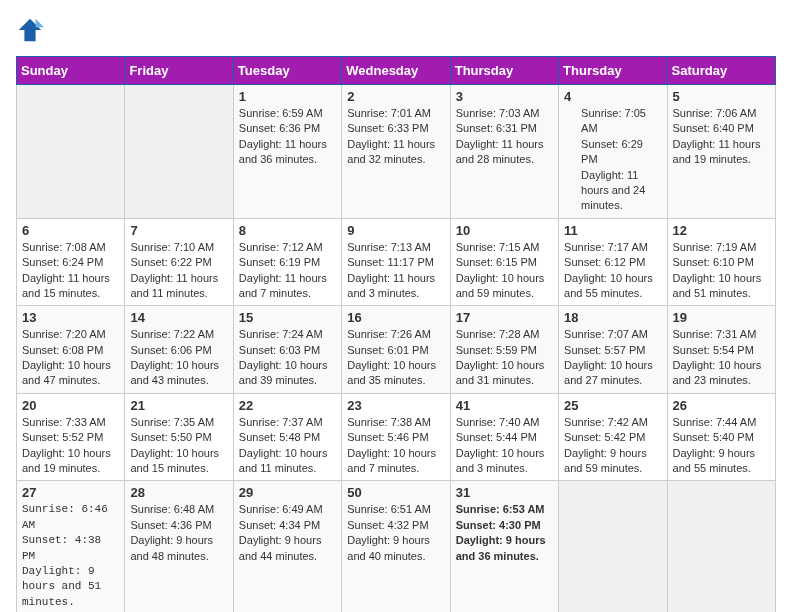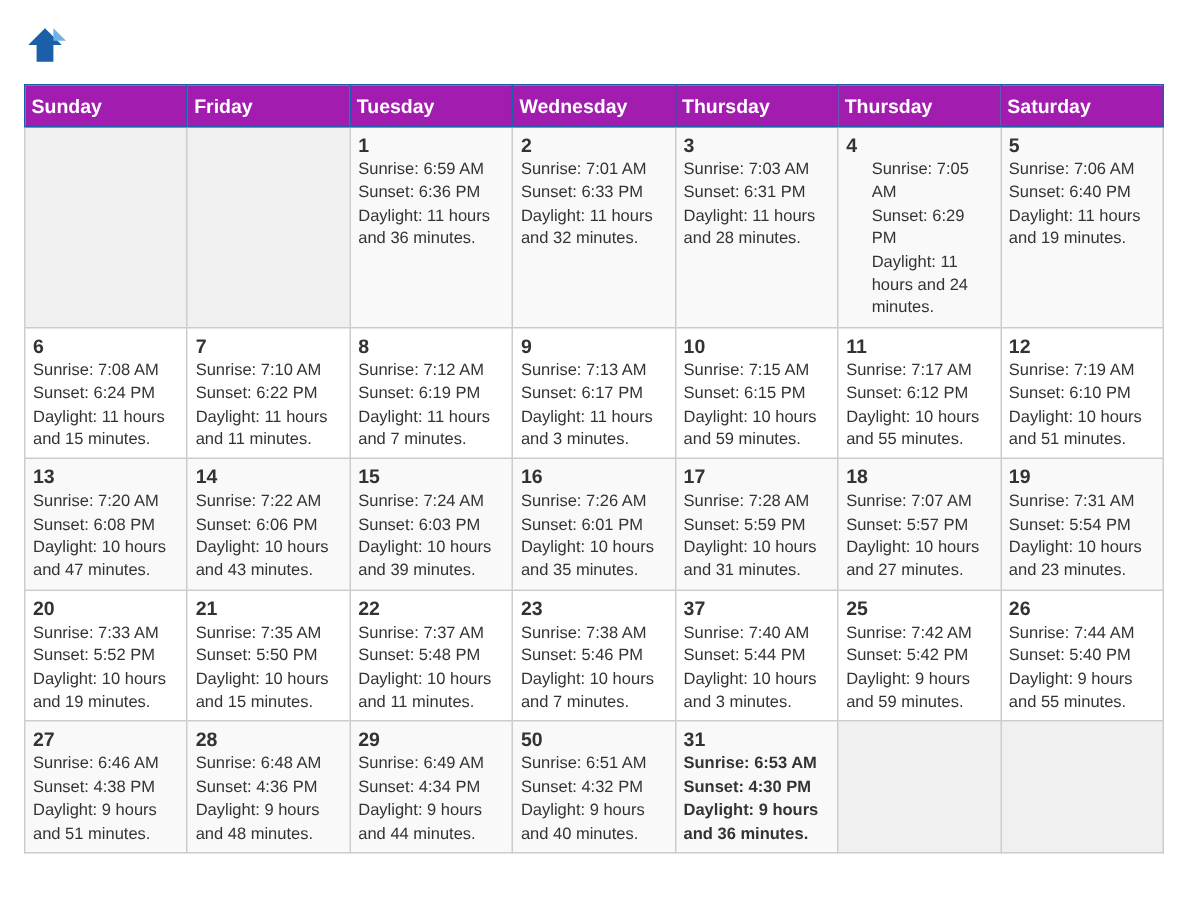--- a/index.html
+++ b/index.html
@@ -163,21 +163,21 @@
         </td>
         <td>
           <span class="day-number">8</span>
           <div class="day-info" style="white-space: pre-line;">Sunrise: 7:12 AM
 Sunset: 6:19 PM
 Daylight: 11 hours and 7 minutes.</div>
         </td>
         <td>
           <span class="day-number">9</span>
           <div class="day-info" style="white-space: pre-line;">Sunrise: 7:13 AM
-Sunset: 6:17 PM
+Sunset: 11:17 PM
 Daylight: 11 hours and 3 minutes.</div>
         </td>
         <td>
           <span class="day-number">10</span>
           <div class="day-info" style="white-space: pre-line;">Sunrise: 7:15 AM
 Sunset: 6:15 PM
 Daylight: 10 hours and 59 minutes.</div>
         </td>
         <td>
           <span class="day-number">11</span>
@@ -255,42 +255,42 @@
 Sunset: 5:48 PM
 Daylight: 10 hours and 11 minutes.</div>
         </td>
         <td>
           <span class="day-number">23</span>
           <div class="day-info" style="white-space: pre-line;">Sunrise: 7:38 AM
 Sunset: 5:46 PM
 Daylight: 10 hours and 7 minutes.</div>
         </td>
         <td>
-          <span class="day-number">37</span>
+          <span class="day-number">41</span>
           <div class="day-info" style="white-space: pre-line;">Sunrise: 7:40 AM
 Sunset: 5:44 PM
 Daylight: 10 hours and 3 minutes.</div>
         </td>
         <td>
           <span class="day-number">25</span>
           <div class="day-info" style="white-space: pre-line;">Sunrise: 7:42 AM
 Sunset: 5:42 PM
 Daylight: 9 hours and 59 minutes.</div>
         </td>
         <td>
           <span class="day-number">26</span>
           <div class="day-info" style="white-space: pre-line;">Sunrise: 7:44 AM
 Sunset: 5:40 PM
 Daylight: 9 hours and 55 minutes.</div>
         </td>
       </tr>
       <tr>
         <td>
           <span class="day-number">27</span>
-          <div class="day-info" style="white-space: pre-line;">Sunrise: 6:46 AM
+          <div class="day-info" style="white-space: pre-line; font-family: Liberation Mono, monospace;">Sunrise: 6:46 AM
 Sunset: 4:38 PM
 Daylight: 9 hours and 51 minutes.</div>
         </td>
         <td>
           <span class="day-number">28</span>
           <div class="day-info" style="white-space: pre-line;">Sunrise: 6:48 AM
 Sunset: 4:36 PM
 Daylight: 9 hours and 48 minutes.</div>
         </td>
         <td>

